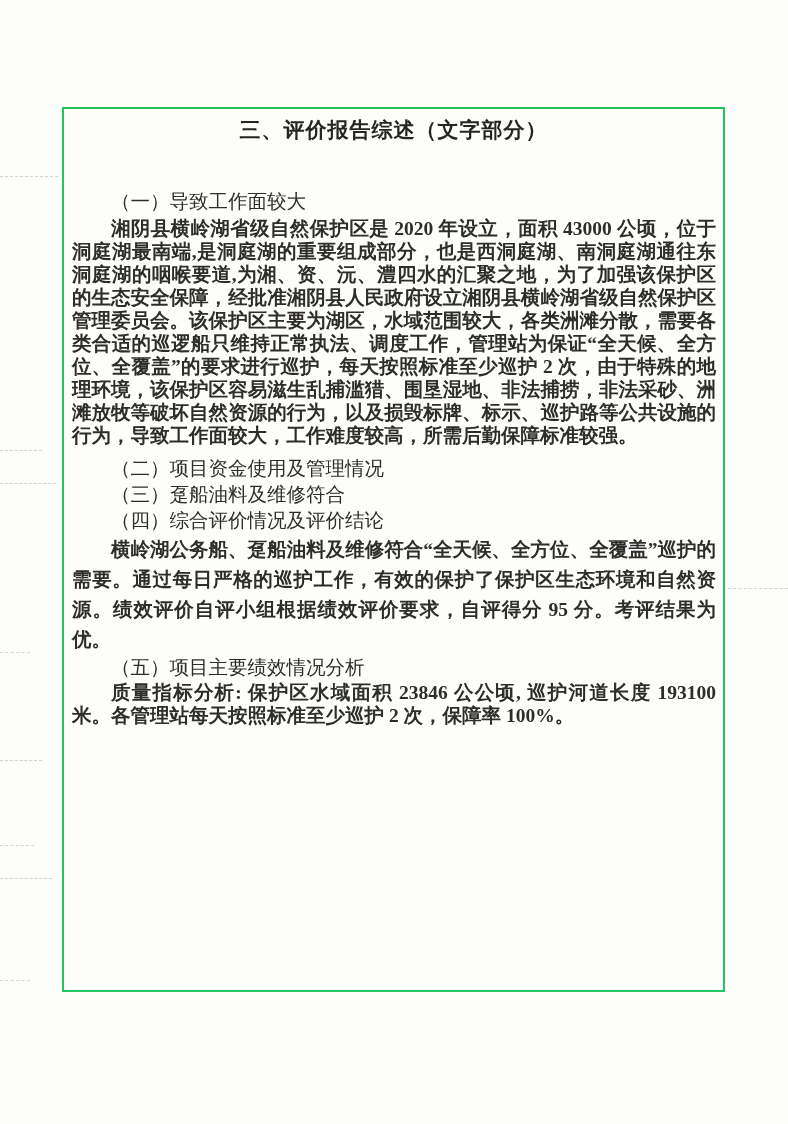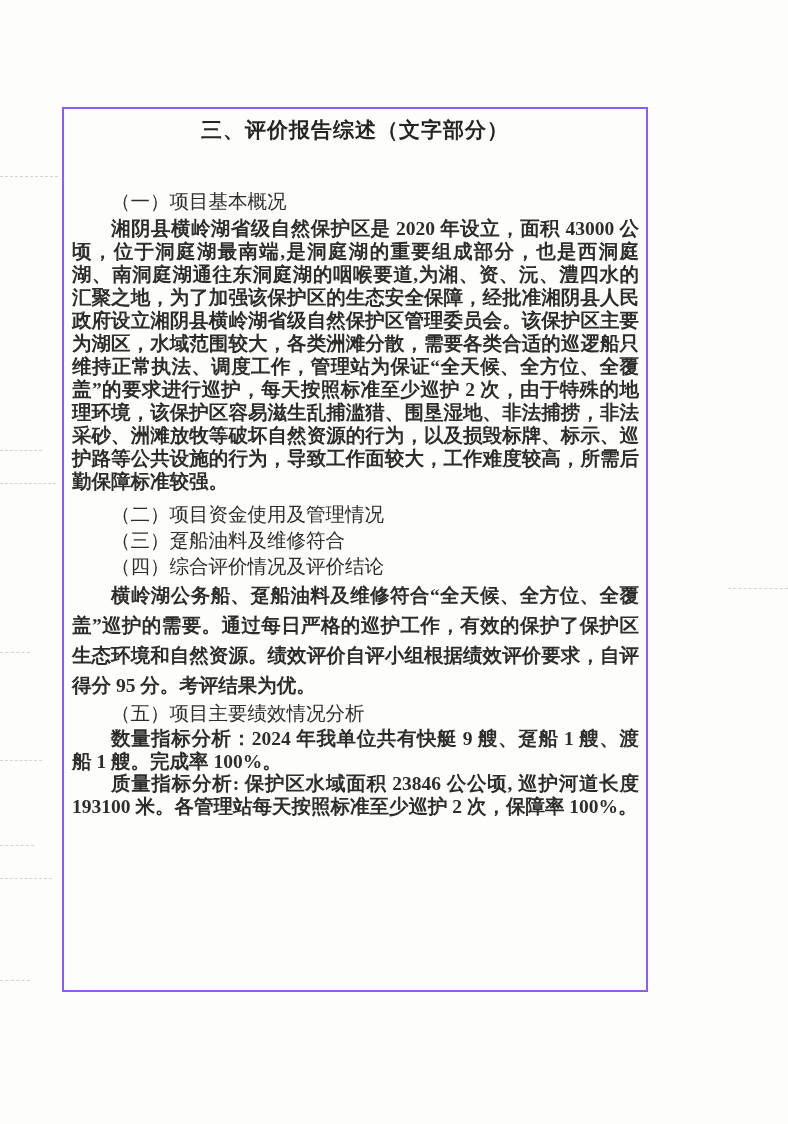--- a/index.html
+++ b/index.html
@@ -24,23 +24,23 @@
   .scan-dash {
     position: absolute;
     border-top: 1px dashed #c9c9c6;
     opacity: 0.8;
     height: 0;
   }
   .report-box {
     position: absolute;
     left: 62px;
     top: 107px;
-    width: 586px;
+    width: 663px;
     height: 885px;
-    border: 2px solid #8b5cf6;
+    border: 2px solid #22c55e;
     box-sizing: border-box;
     background: transparent;
   }
   .report-title {
     margin-top: 8px;
     text-align: center;
     font-size: 21px;
     font-weight: bold;
     letter-spacing: 1px;
     line-height: 26px;
@@ -90,38 +90,37 @@
   <div class="scan-dash" style="left:0; top:980px; width:30px;"></div>
   <div class="scan-dash" style="left:728px; top:588px; width:60px;"></div>
 
   <div class="report-box">
 
     <div class="report-title">三、评价报告综述（文字部分）</div>
 
     <div class="report-content">
 
       <section class="sec1">
-        <div class="sec-heading">（一）项目基本概况</div>
+        <div class="sec-heading">（一）导致工作面较大</div>
         <p>湘阴县横岭湖省级自然保护区是 2020 年设立，面积 43000 公顷，位于洞庭湖最南端,是洞庭湖的重要组成部分，也是西洞庭湖、南洞庭湖通往东洞庭湖的咽喉要道,为湘、资、沅、澧四水的汇聚之地，为了加强该保护区的生态安全保障，经批准湘阴县人民政府设立湘阴县横岭湖省级自然保护区管理委员会。该保护区主要为湖区，水域范围较大，各类洲滩分散，需要各类合适的巡逻船只维持正常执法、调度工作，管理站为保证“全天候、全方位、全覆盖”的要求进行巡护，每天按照标准至少巡护 2 次，由于特殊的地理环境，该保护区容易滋生乱捕滥猎、围垦湿地、非法捕捞，非法采砂、洲滩放牧等破坏自然资源的行为，以及损毁标牌、标示、巡护路等公共设施的行为，导致工作面较大，工作难度较高，所需后勤保障标准较强。</p>
       </section>
 
       <section class="sec2">
         <div class="sec-heading">（二）项目资金使用及管理情况</div>
       </section>
 
       <section class="sec3">
         <div class="sec-heading">（三）趸船油料及维修符合</div>
       </section>
 
       <section class="sec4">
         <div class="sec-heading">（四）综合评价情况及评价结论</div>
         <p>横岭湖公务船、趸船油料及维修符合“全天候、全方位、全覆盖”巡护的需要。通过每日严格的巡护工作，有效的保护了保护区生态环境和自然资源。绩效评价自评小组根据绩效评价要求，自评得分 95 分。考评结果为优。</p>
       </section>
 
       <section class="sec5">
         <div class="sec-heading">（五）项目主要绩效情况分析</div>
-        <p>数量指标分析：2024 年我单位共有快艇 9 艘、趸船 1 艘、渡船 1 艘。完成率 100%。</p>
         <p>质量指标分析: 保护区水域面积 23846 公公顷, 巡护河道长度 193100 米。各管理站每天按照标准至少巡护 2 次，保障率 100%。</p>
       </section>
 
     </div>
   </div>
 </div>
 
 </body></html>

